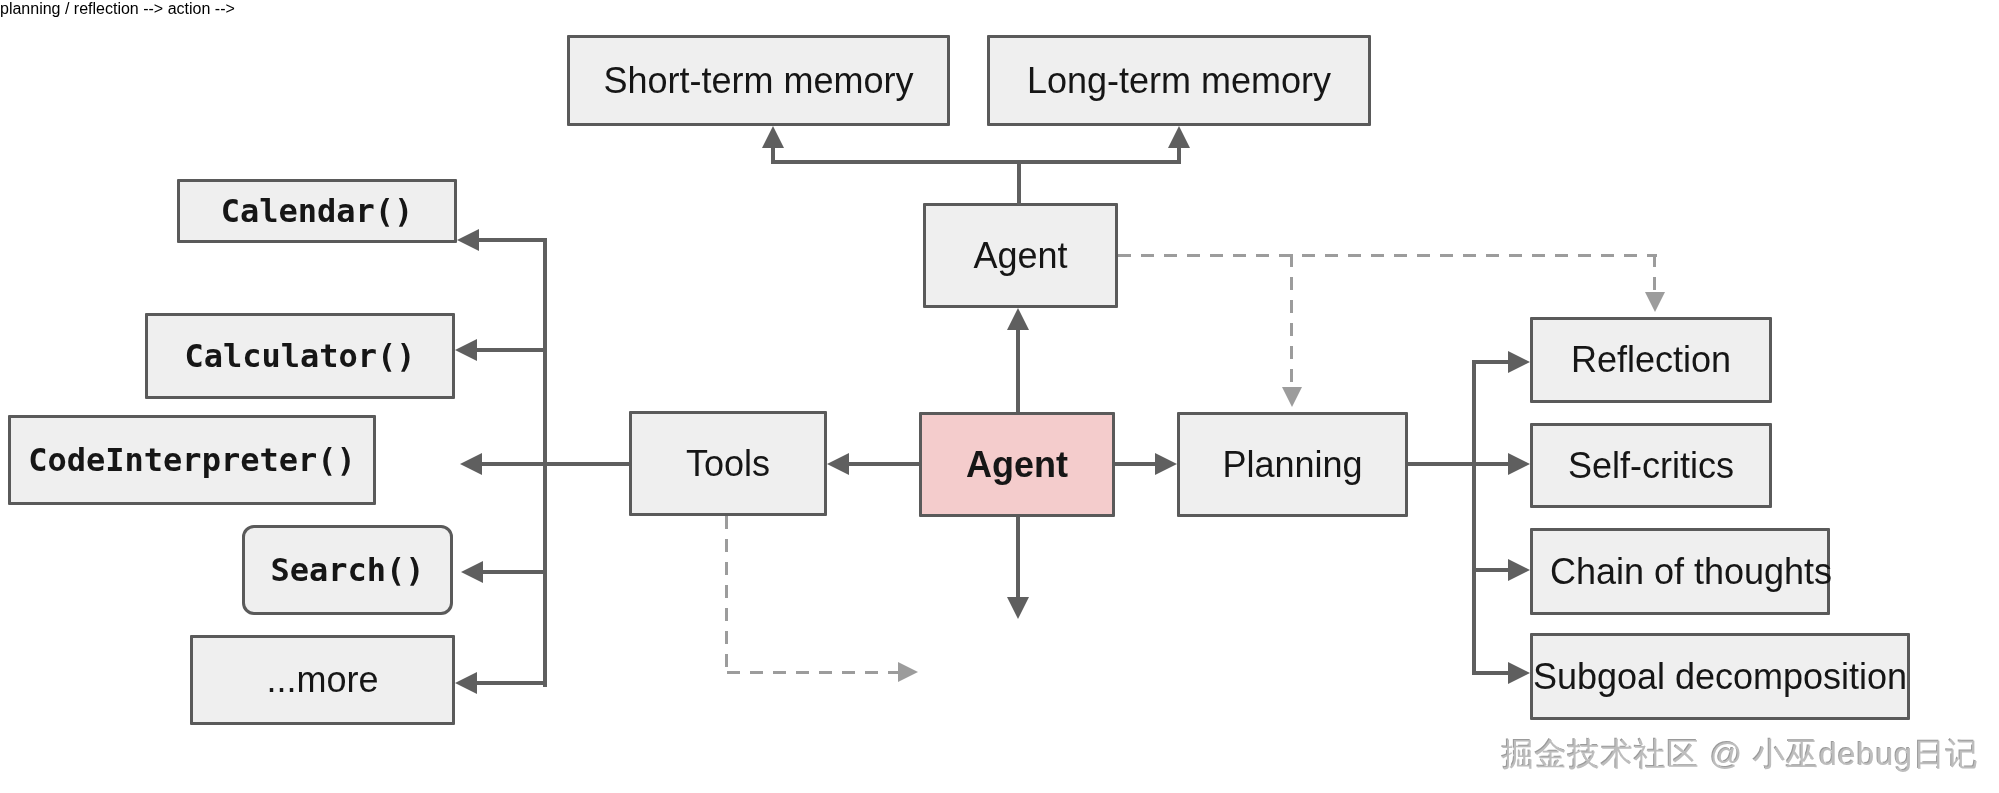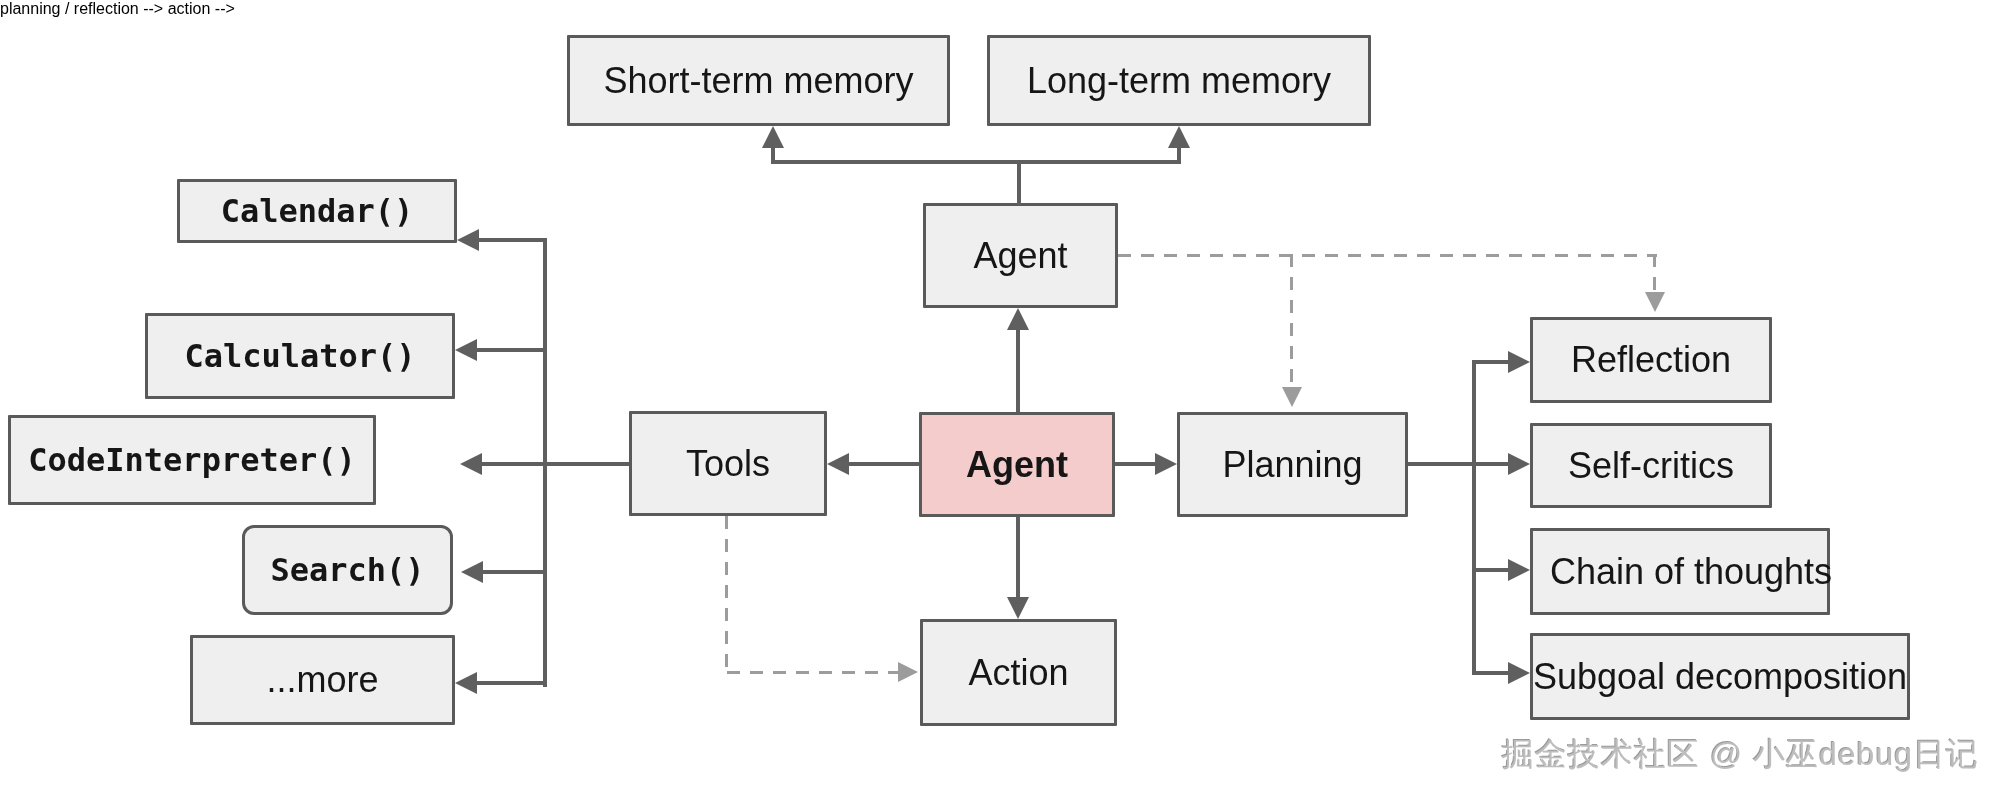--- a/index.html
+++ b/index.html
@@ -41,23 +41,20 @@
       <span>Agent</span>
     </div>
   <div class="box pink" style="left:919px;top:412px;width:196px;height:105px;">
       <span>Agent</span>
     </div>
   <div class="box" style="left:629px;top:411px;width:198px;height:105px;">
       <span>Tools</span>
     </div>
   <div class="box" style="left:1177px;top:412px;width:231px;height:105px;">
       <span>Planning</span>
-    </div>
-  <div class="box" style="left:920px;top:619px;width:197px;height:107px;">
-      <span>Action</span>
     </div>
 
   
   <div class="box mono" style="left:177px;top:179px;width:280px;height:64px;">
       <span>Calendar()</span>
     </div>
   <div class="box mono" style="left:145px;top:305px;width:310px;height:86px;margin-top:8px;">
       <span>Calculator()</span>
     </div>
   <div class="box mono" style="left:8px;top:415px;width:368px;height:90px;">

